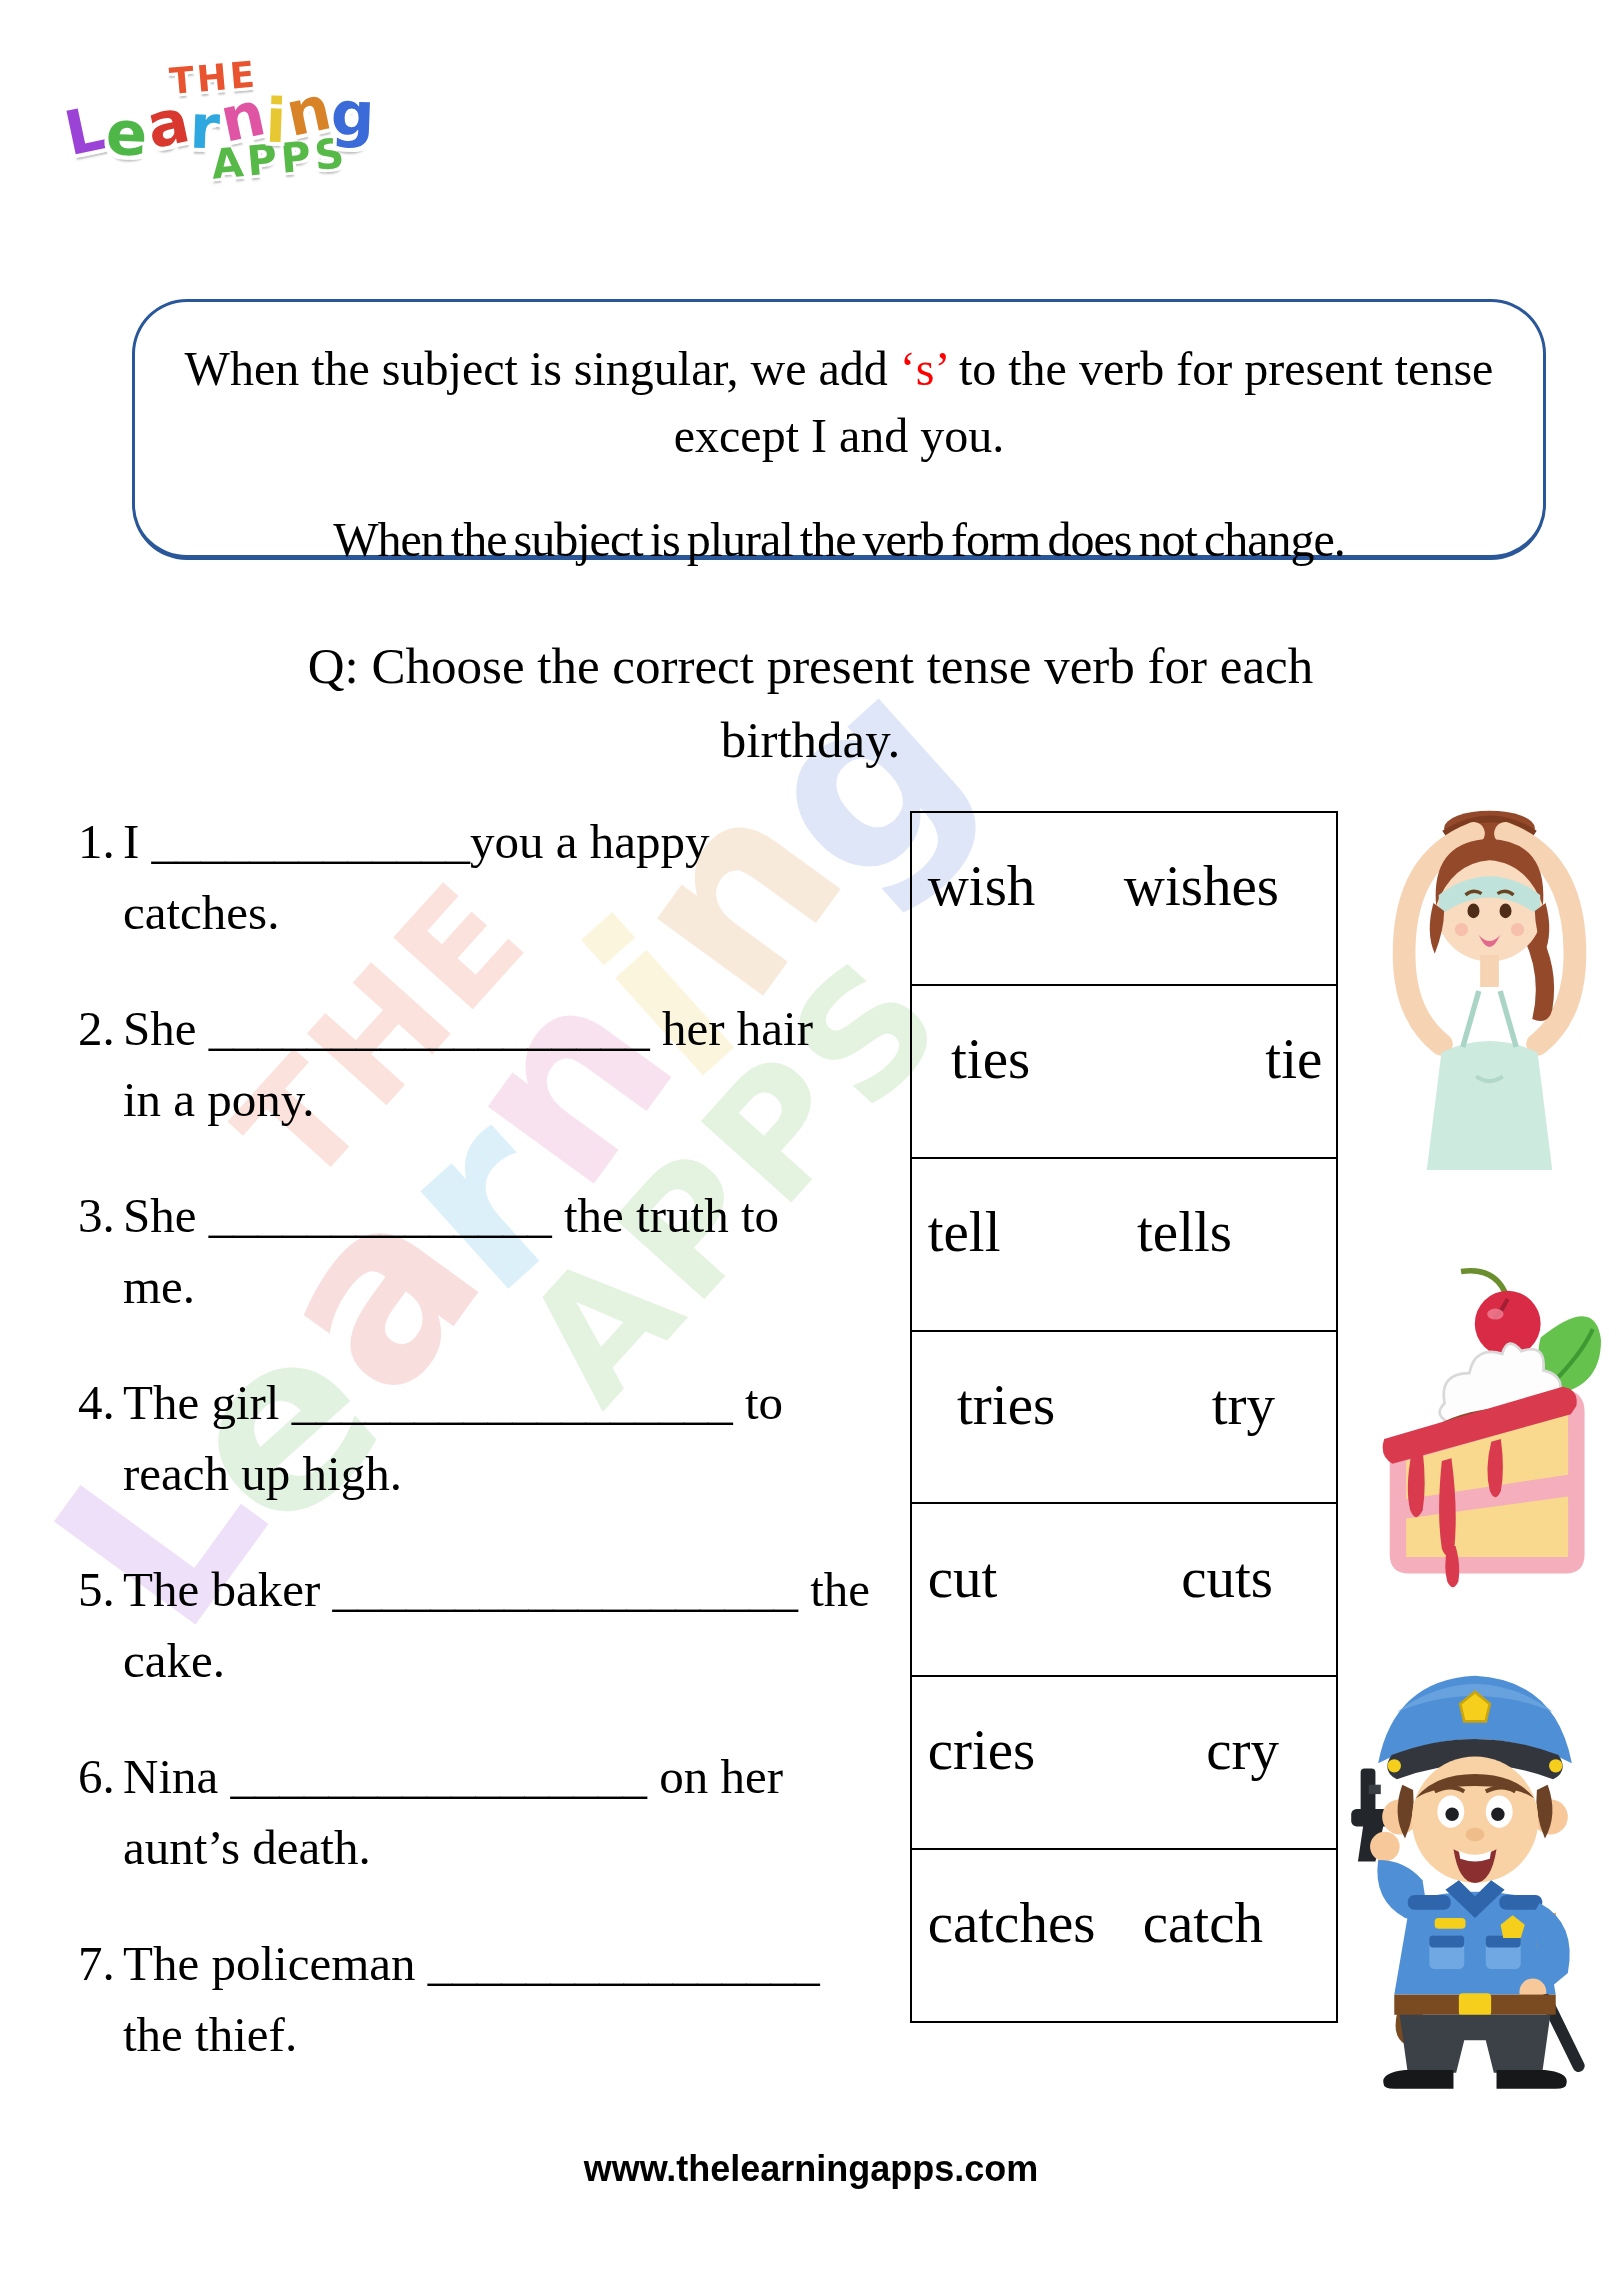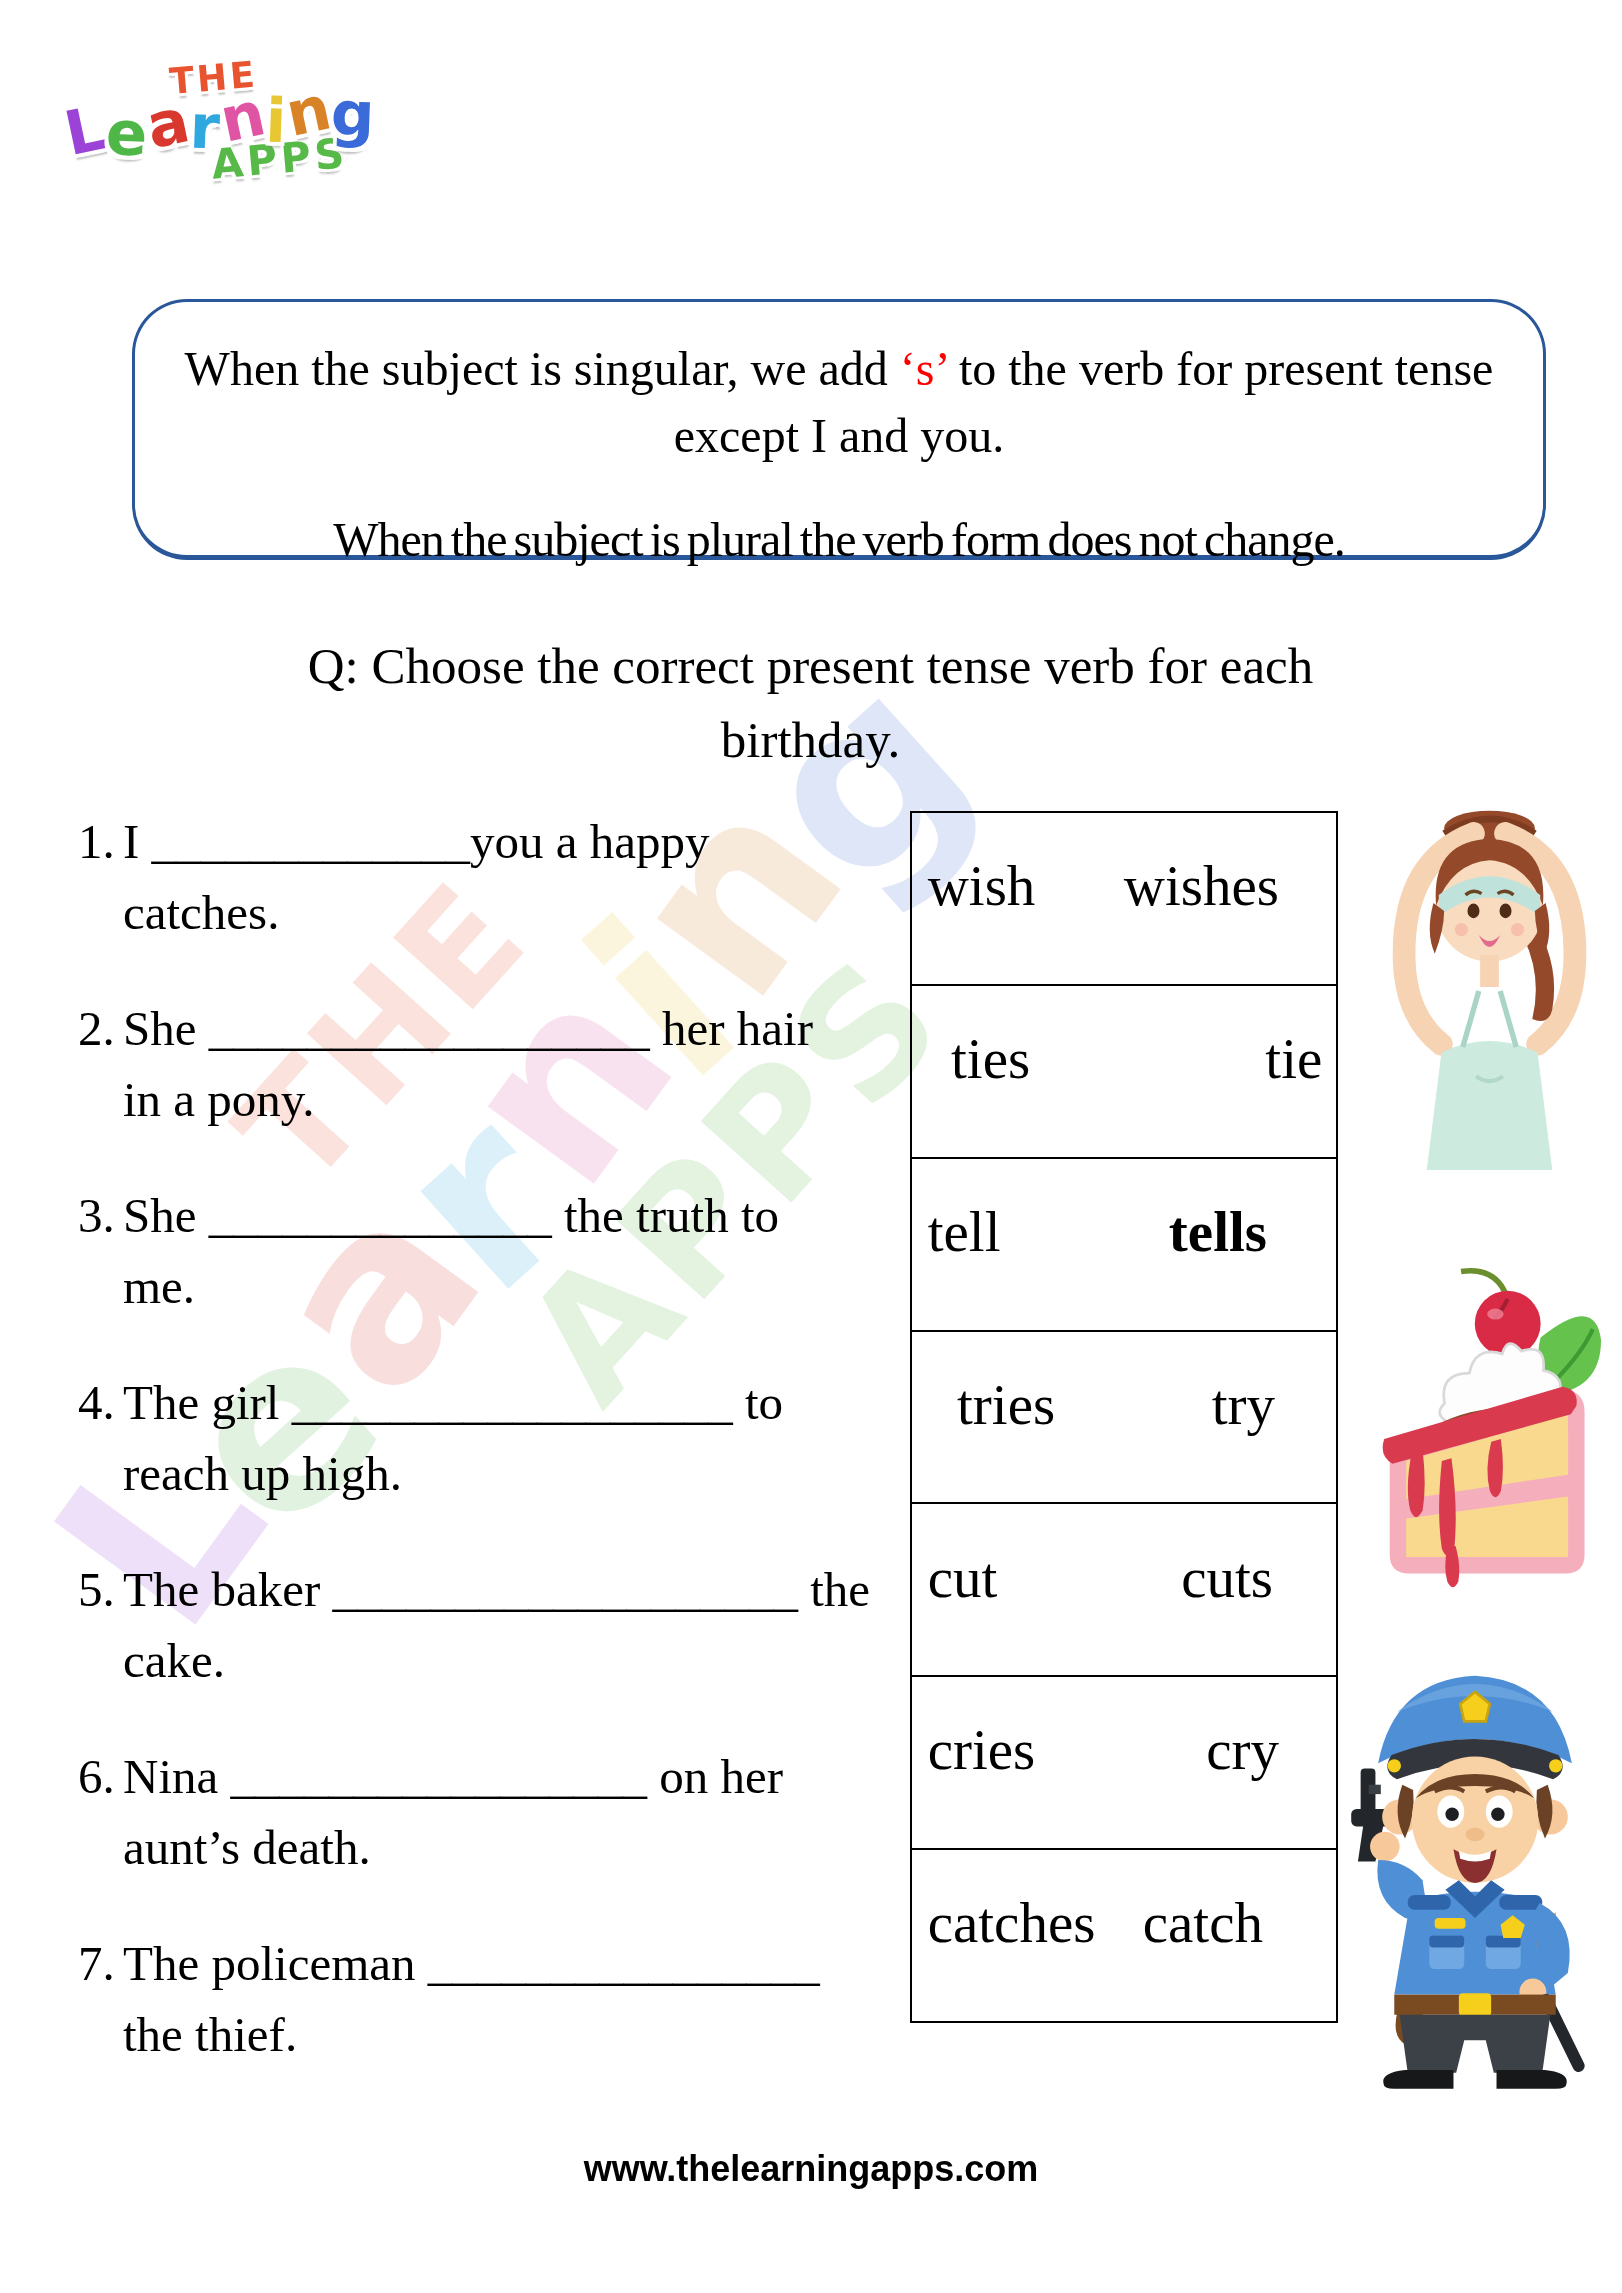--- a/index.html
+++ b/index.html
@@ -61,21 +61,21 @@
   .choice-table { position:absolute; left:910px; top:811px; width:428px; height:1212px;
                   border:2.9px solid #000; display:flex; flex-direction:column; z-index:3;
                   background:rgba(255,255,255,0.0); }
   .choice-row { flex:1; border-bottom:2.9px solid #000; display:flex; justify-content:space-between;
                 align-items:center; font-size:57px; padding-bottom:25.5px; }
   .choice-row:last-child { border-bottom:none; }
   .choice-row .left  { padding-left:15.7px; }
   .choice-row .right { padding-right:57px; }
   .choice-row.row-2 .left  { padding-left:39px; }
   .choice-row.row-2 .right { padding-right:13.7px; }
-  .choice-row.row-3 .right { padding-right:69px;font-weight:bold; }
+  .choice-row.row-3 .right { padding-right:104px; }
   .choice-row.row-4 .left  { padding-left:45px; }
   .choice-row.row-4 .right { padding-right:61px; }
   .choice-row.row-5 .right { padding-right:63px; }
   .choice-row.row-6 .right { }
   .choice-row.row-7 .right { padding-right:73px; }
 
   
   .illu { position:absolute; z-index:2; }
   .illu svg { display:block; width:100%; height:100%; }
   .illu-woman  { left:1356px; top:796px;  width:267px; height:374px; }

